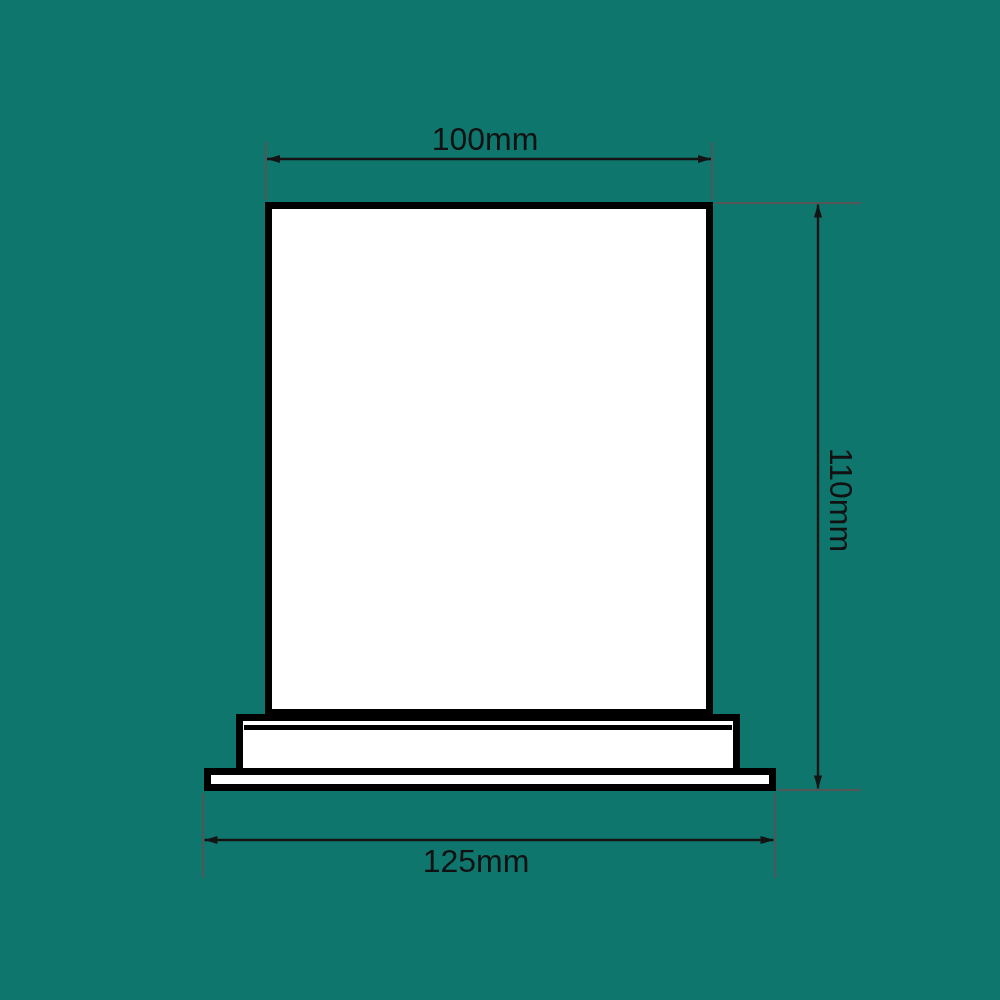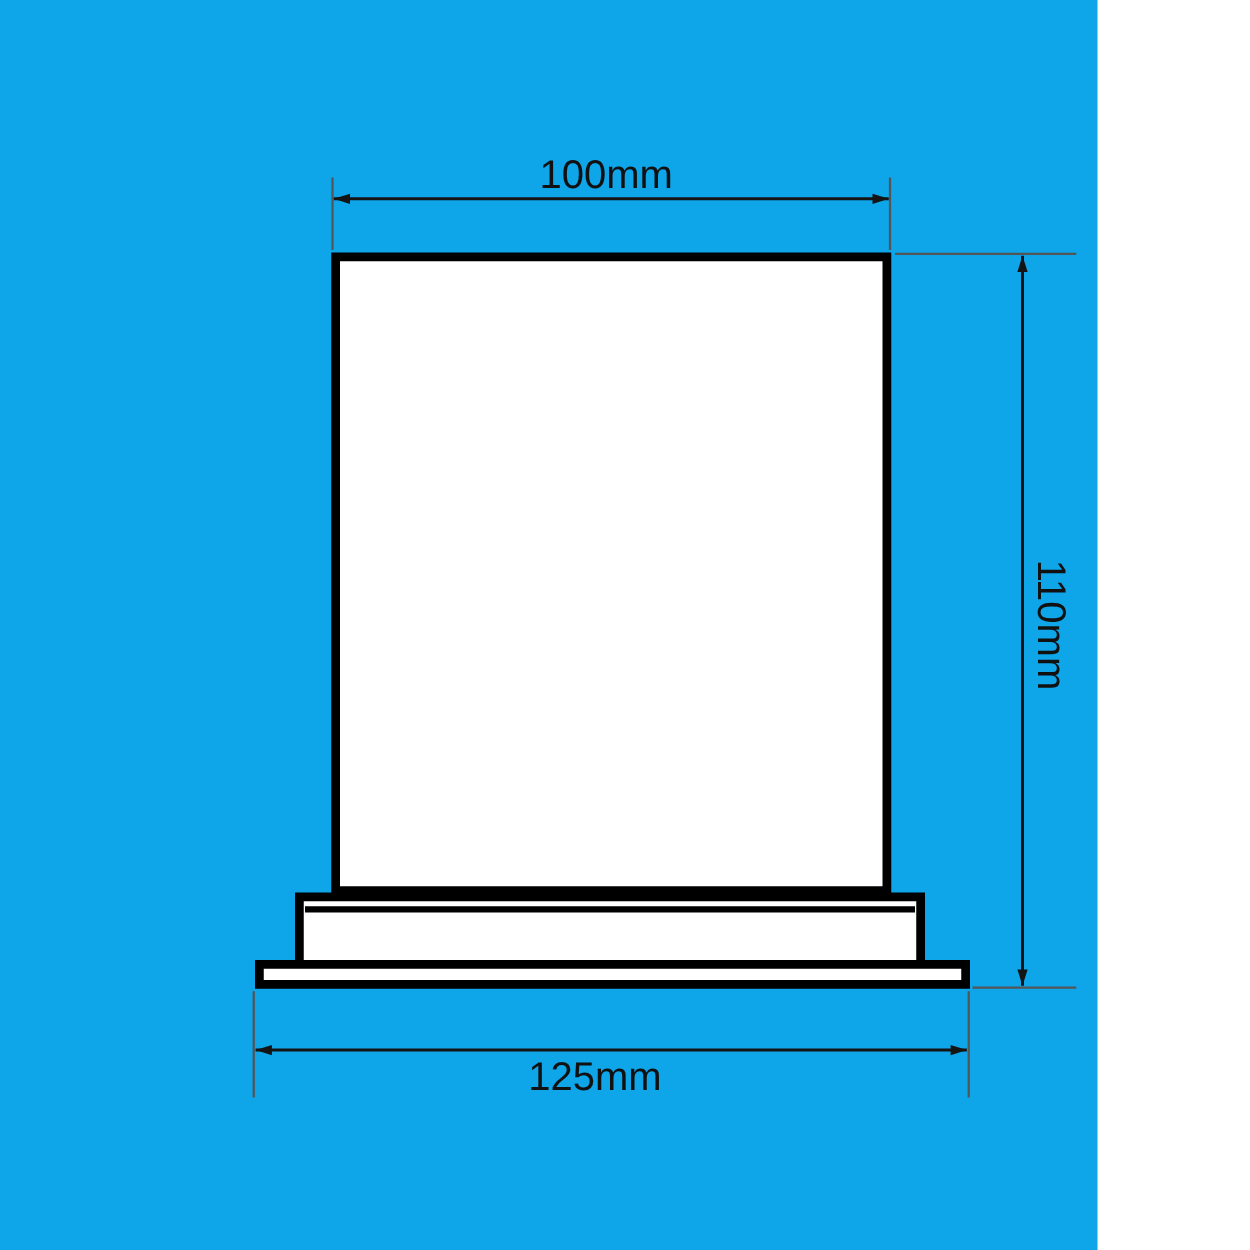--- a/index.html
+++ b/index.html
@@ -2,23 +2,23 @@
 <html><head>
 <meta charset="utf-8">
 <style>
   html, body {
     margin: 0;
     padding: 0;
     background: #ffffff;
   }
   .page {
     position: relative;
-    width: 878px;
+    width: 1000px;
     height: 1000px;
-    background: #0ea5e9;
+    background: #0f766e;
     overflow: hidden;
   }
   svg.drawing {
     display: block;
     width: 1000px;
     height: 1000px;
   }
   .outline {
     fill: #ffffff;
     stroke: #000000;

